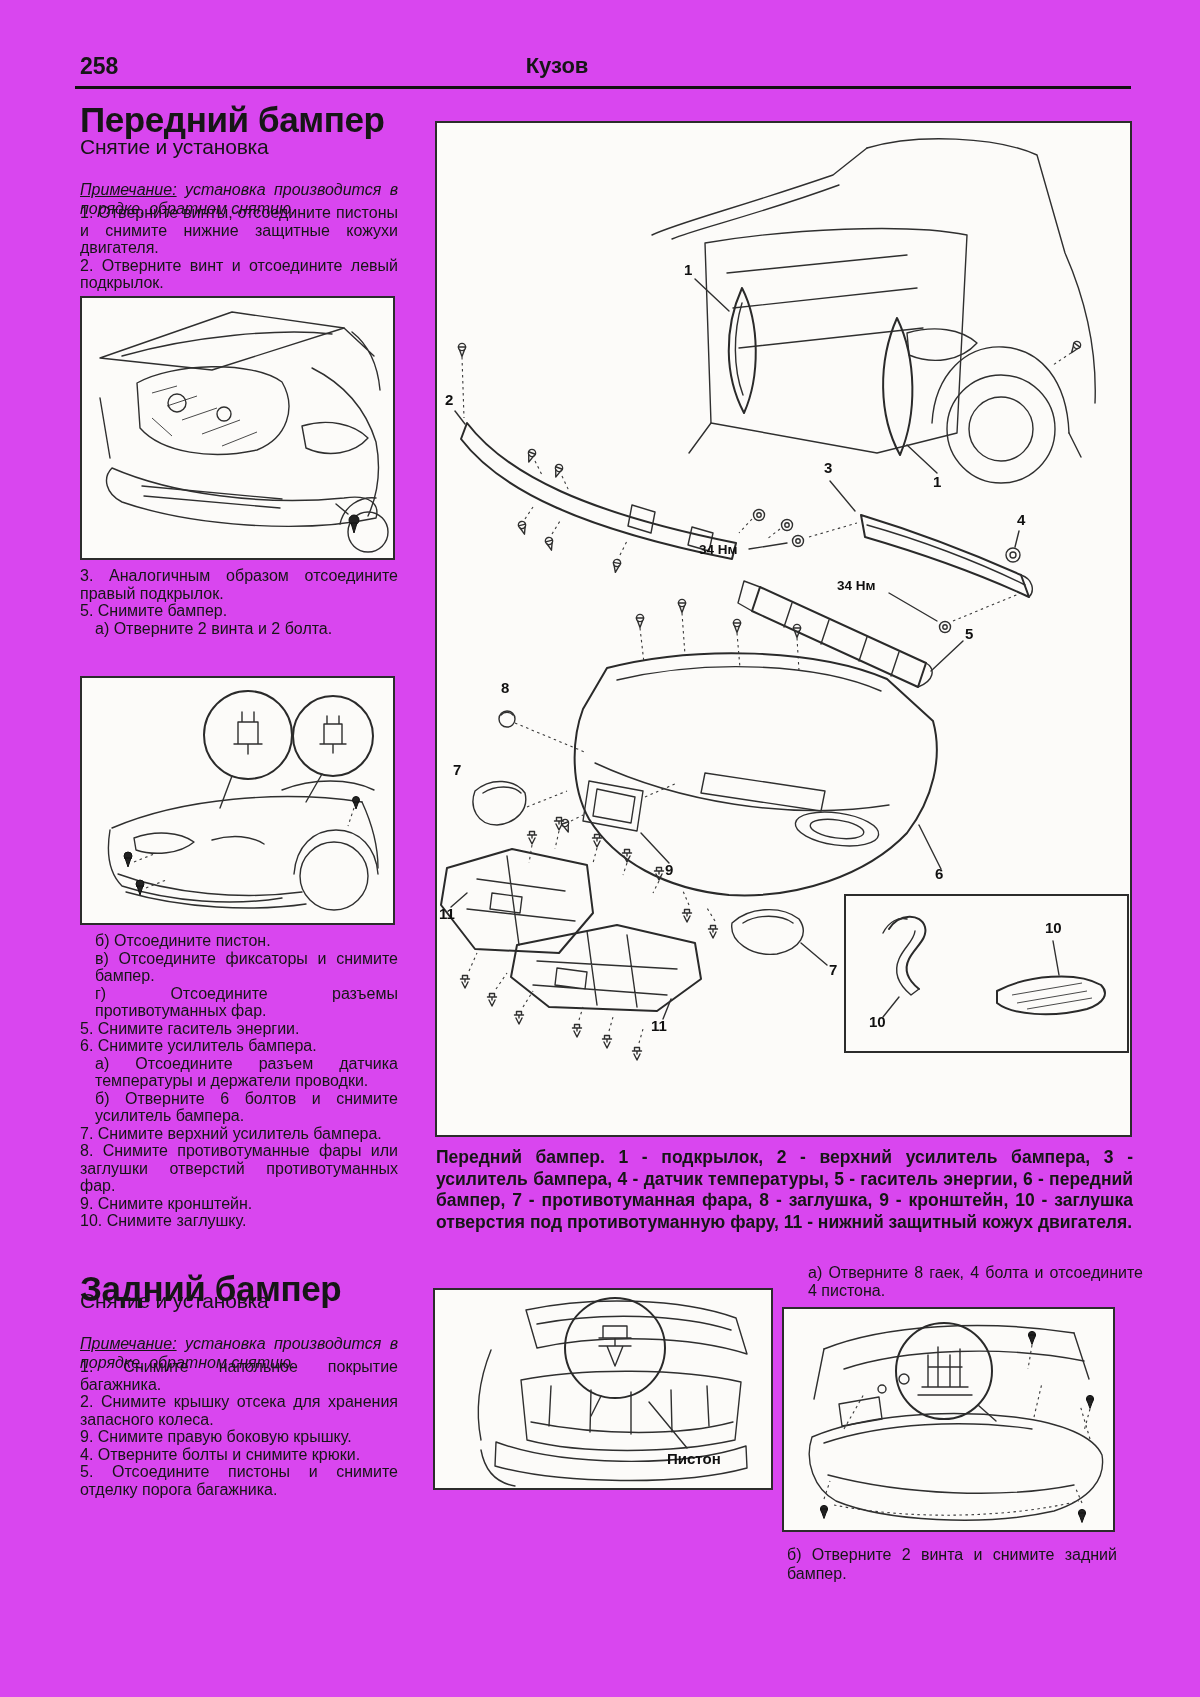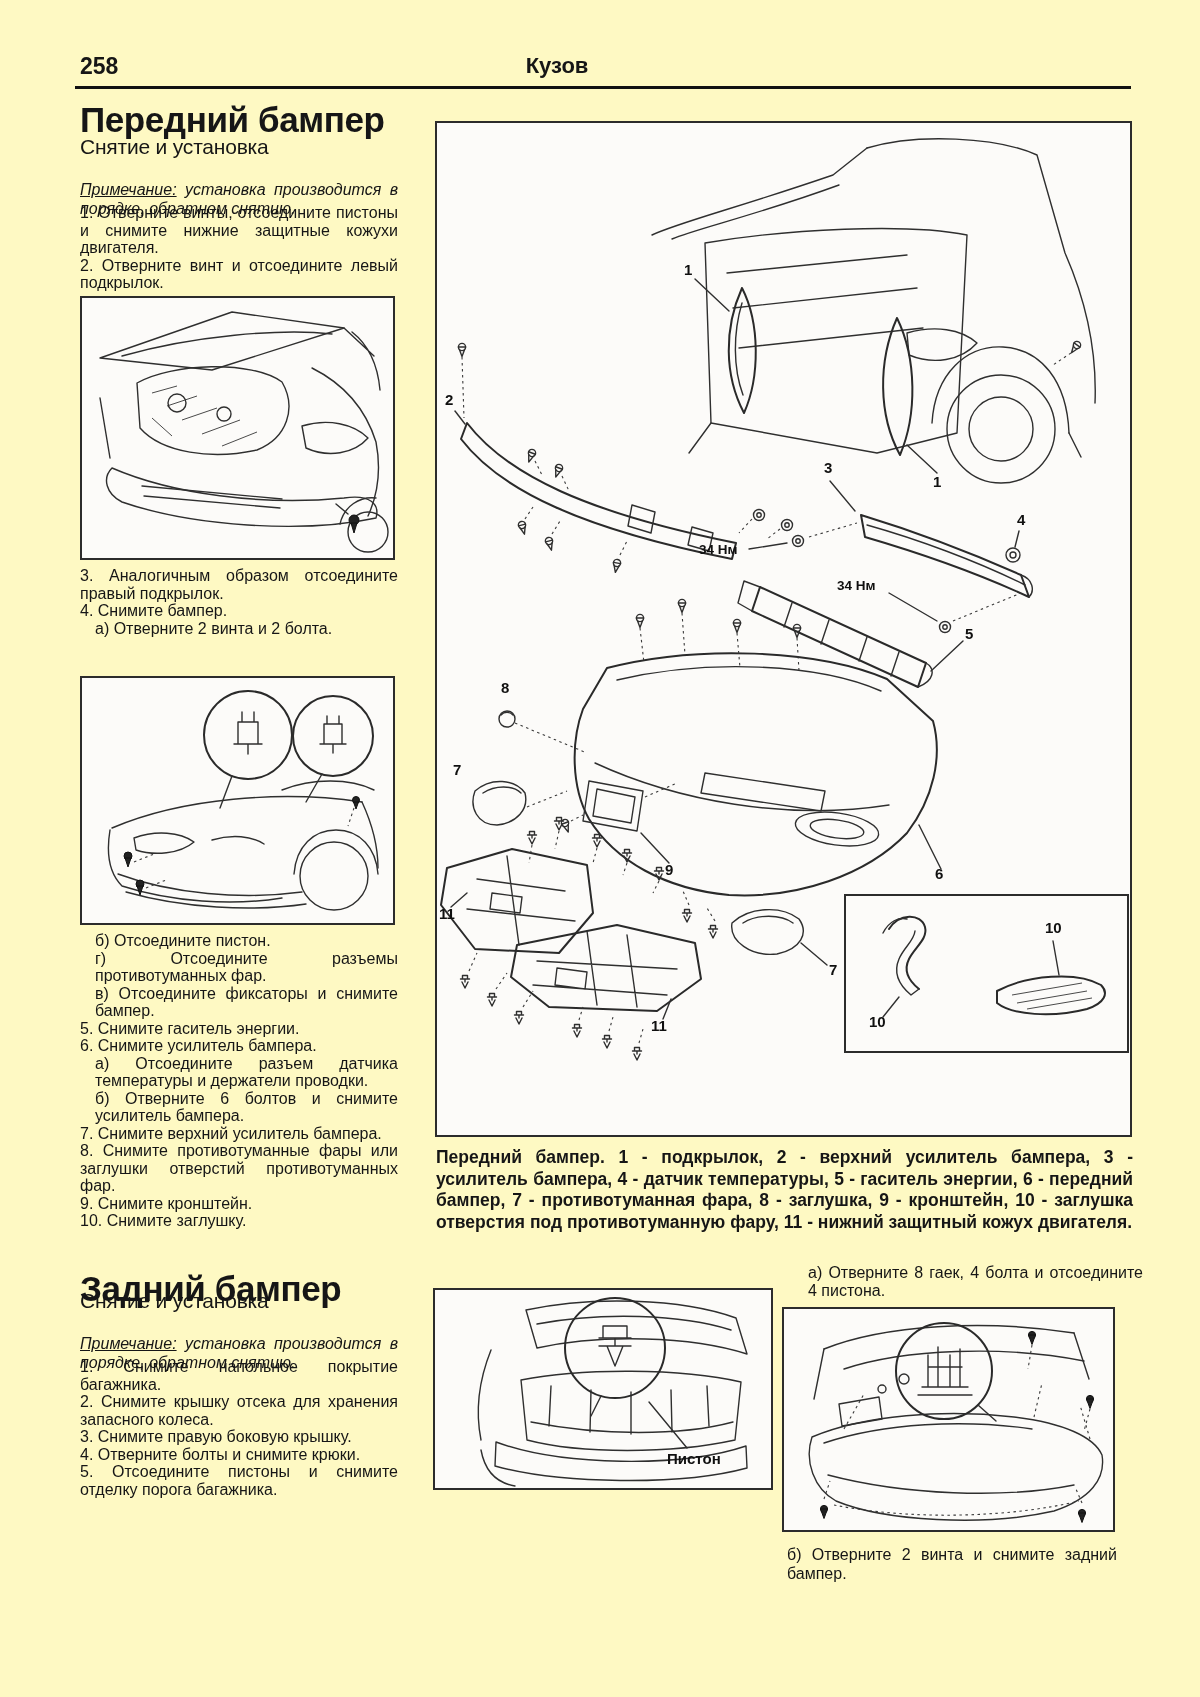--- a/index.html
+++ b/index.html
@@ -1,18 +1,18 @@
 <!DOCTYPE html>
 <html lang="ru"><head>
 <meta charset="utf-8">
 <style>
   html,body { margin:0; padding:0; background:#f5f4f1; }
   .page {
     position:relative; width:1200px; height:1697px;
-    background:#fef9c3; color:#161616; overflow:hidden;
+    background:#d946ef; color:#161616; overflow:hidden;
     font-family:"Liberation Sans", sans-serif;
   }
   .abs { position:absolute; }
   .pgnum { font-size:23px; font-weight:bold; }
   .sect  { font-size:22px; font-weight:bold; text-align:center; }
   .rule  { background:#111; height:3px; }
   h1.t   { margin:0; font-size:35px; font-weight:bold; letter-spacing:-0.4px; }
   h2.st  { margin:0; font-size:21px; font-weight:normal; letter-spacing:-0.2px; }
   .note  { font-style:italic; font-size:16px; line-height:19px; text-align:justify; }
   .note .nlab { text-decoration:underline; }
@@ -70,21 +70,21 @@
       <path class="ln" d="M254 206 L 266 216"></path>
       <g class="dark" transform="translate(272,222)">
         <circle r="5"></circle>
           <path d="M-3 3 L0 13 L3 3 Z"></path>
       </g>
     </svg>
   </figure>
 
   <div class="abs col-steps" style="left:80px; top:567px; width:318px;">
     <p class="step">3. Аналогичным образом отсоедините правый подкрылок.</p>
-    <p class="step">4. Снимите бампер.</p>
+    <p class="step">5. Снимите бампер.</p>
     <p class="step sub">а) Отверните 2 винта и 2 болта.</p>
   </div>
 
   <figure class="abs frame" style="left:80px; top:676px; width:311px; height:245px; margin:0;">
     <svg width="311" height="245" viewBox="0 0 311 245">
       <path class="ln" d="M30 150 C 100 120 200 112 280 124"></path>
       <path class="ln" d="M200 112 C 230 100 268 100 292 112"></path>
       <path class="ln" d="M28 152 C 24 176 28 196 40 208 C 90 224 150 228 200 220"></path>
       <path class="ln" d="M52 160 C 74 152 98 154 112 164 C 98 176 72 178 54 172 Z"></path>
       <path class="ln" d="M130 162 C 150 156 170 158 182 166"></path>
@@ -110,41 +110,41 @@
       <g class="dark" transform="translate(274,122)">
           <circle r="3.5"></circle>
           <path d="M-2.5 2 L0 9 L2.5 2 Z"></path>
         </g>
       <path class="dot" d="M272 130 L 266 148"></path>
     </svg>
   </figure>
 
   <div class="abs col-steps" style="left:80px; top:932px; width:318px;">
     <p class="step sub">б) Отсоедините пистон.</p>
+    <p class="step sub">в) Отсоедините фиксаторы и снимите бампер.</p>
     <p class="step sub">г) Отсоедините разъемы противотуманных фар.</p>
-    <p class="step sub">в) Отсоедините фиксаторы и снимите бампер.</p>
     <p class="step">5. Снимите гаситель энергии.</p>
     <p class="step">6. Снимите усилитель бампера.</p>
     <p class="step sub">а) Отсоедините разъем датчика температуры и держатели проводки.</p>
     <p class="step sub">б) Отверните 6 болтов и снимите усилитель бампера.</p>
     <p class="step">7. Снимите верхний усилитель бампера.</p>
     <p class="step">8. Снимите противотуманные фары или заглушки отверстий противотуманных фар.</p>
     <p class="step">9. Снимите кронштейн.</p>
     <p class="step">10. Снимите заглушку.</p>
   </div>
 
   <h1 class="abs t" style="left:80px; top:1269px; width:318px;">Задний бампер</h1>
   <h2 class="abs st" style="left:80px; top:1289px; width:318px;">Снятие и установка</h2>
 
   <p class="abs note" style="left:80px; top:1318px; width:318px;"><span class="nlab">Примечание:</span><span> установка производится в порядке, обратном снятию.</span></p>
 
   <div class="abs col-steps" style="left:80px; top:1358px; width:318px;">
     <p class="step">1. Снимите напольное покрытие багажника.</p>
     <p class="step">2. Снимите крышку отсека для хранения запасного колеса.</p>
-    <p class="step">3. Снимите правую боковую крышку.</p>
+    <p class="step">9. Снимите правую боковую крышку.</p>
     <p class="step">4. Отверните болты и снимите крюки.</p>
     <p class="step">5. Отсоедините пистоны и снимите отделку порога багажника.</p>
   </div>
 
   <figure class="abs frame" style="left:435px; top:121px; width:693px; height:1012px; margin:0;">
     <svg width="693" height="1012" viewBox="0 0 693 1012">
       <defs>
         <g id="scrA">
             <circle r="3.6"></circle>
             <path d="M-2.6 2.4 L0 9.5 L2.6 2.4"></path>

